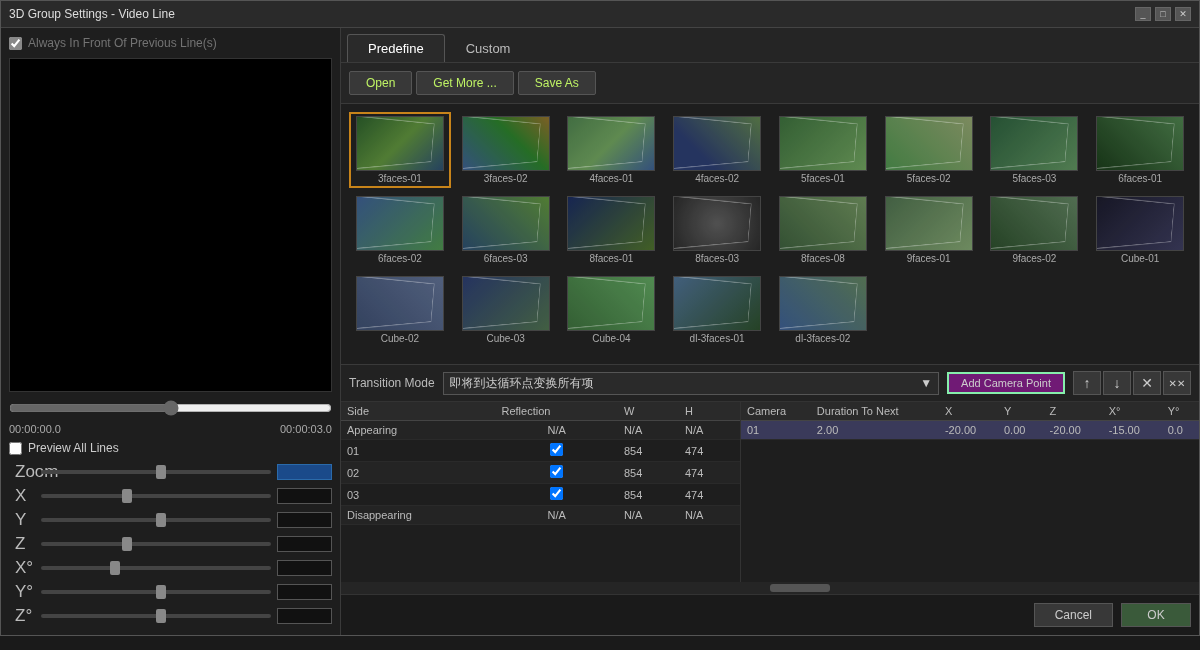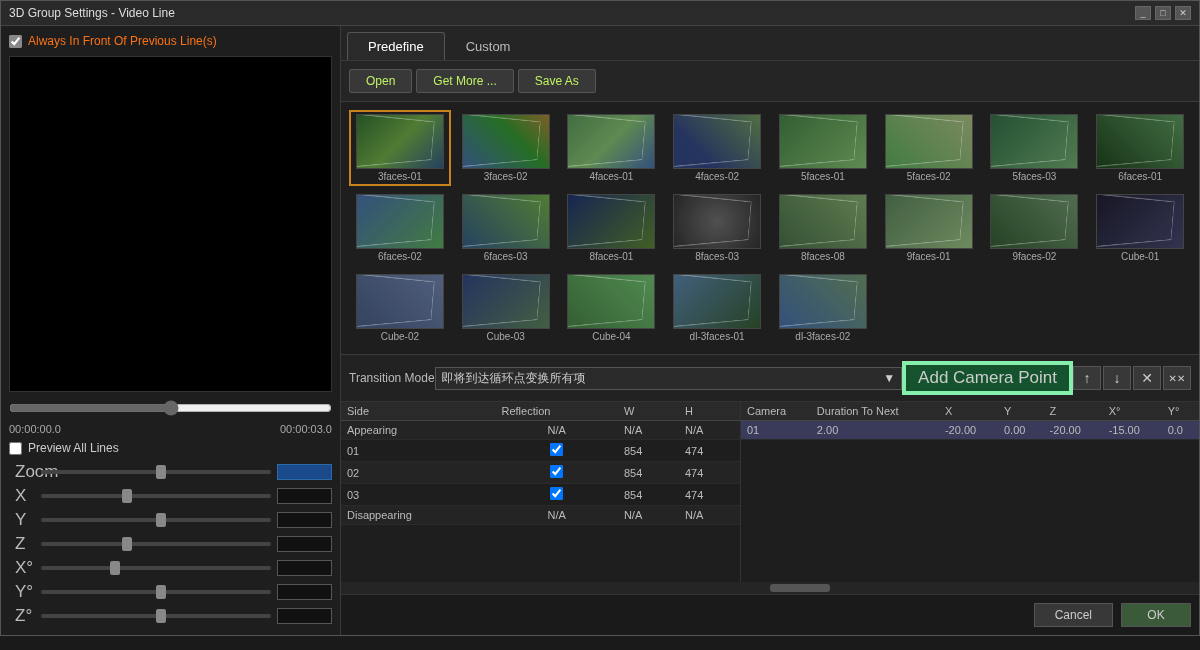--- a/index.html
+++ b/index.html
@@ -215,20 +215,21 @@
     }
     
     .bottom-section {
       border-top: 1px solid #3a3a3a;
       background: #1e1e1e;
     }
     .transition-bar {
       display: flex;
       align-items: center;
       padding: 6px 8px;
+      gap: 8px;
       background: #222;
       border-bottom: 1px solid #333;
     }
     .transition-label {
       color: #bbb;
       font-size: 12px;
       white-space: nowrap;
     }
     .transition-value {
       flex: 1;
@@ -236,25 +237,25 @@
       border: 1px solid #555;
       color: #ccc;
       padding: 2px 6px;
       font-size: 12px;
       display: flex;
       align-items: center;
       justify-content: space-between;
     }
     .add-camera-btn {
       padding: 3px 12px;
-      background: #14532d;
-      border: 4px solid #86efac;
+      background: #701a75;
+      border: 2px solid #86efac;
       color: #ccc;
       cursor: pointer;
-      font-size: 17px;
+      font-size: 11px;
       white-space: nowrap;
     }
     .arrow-btns {
       display: flex;
       gap: 2px;
     }
     .arrow-btn {
       width: 28px;
       height: 24px;
       background: #383838;
@@ -375,21 +376,21 @@
       <div class="title-btn">□</div>
       <div class="title-btn">✕</div>
     </div>
   </div>
 
   <div class="main-content">
 
     <div class="left-panel">
       <div class="checkbox-row">
         <input type="checkbox" checked="" style="">
-        <label style="font-size:12px;color:#f97316;">Always In Front Of Previous Line(s)</label>
+        <label style="font-size:12px;color:#737373;">Always In Front Of Previous Line(s)</label>
       </div>
 
       <div class="preview-area"></div>
 
       <div class="slider-section">
 
         <div style="margin-bottom:2px;">
           <input type="range" style="width: 100%; accent-color: rgb(102, 102, 102);" value="50">
         </div>
         <div class="time-row">

